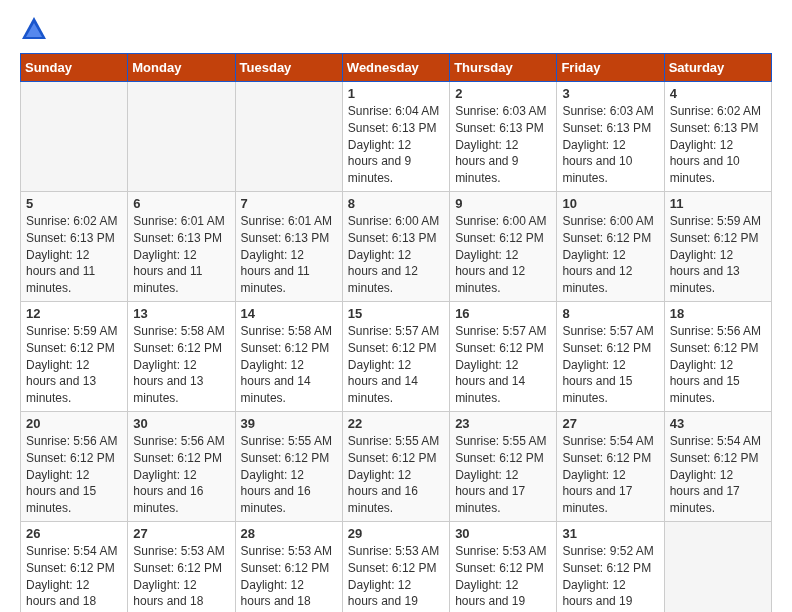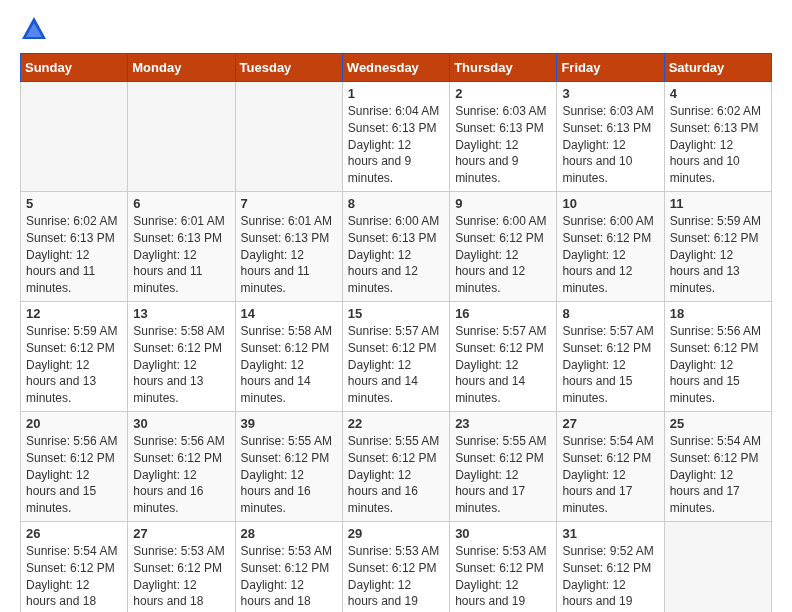--- a/index.html
+++ b/index.html
@@ -321,21 +321,21 @@
           </td>
           <td>
             <span class="day-num">27</span>
             <div class="day-info">
               <div>Sunrise: 5:54 AM</div>
               <div>Sunset: 6:12 PM</div>
               <div>Daylight: 12 hours and 17 minutes.</div>
             </div>
           </td>
           <td>
-            <span class="day-num">25</span>
+            <span class="day-num">43</span>
             <div class="day-info">
               <div>Sunrise: 5:54 AM</div>
               <div>Sunset: 6:12 PM</div>
               <div>Daylight: 12 hours and 17 minutes.</div>
             </div>
           </td>
         </tr>
         <tr>
           <td>
             <span class="day-num">26</span>

